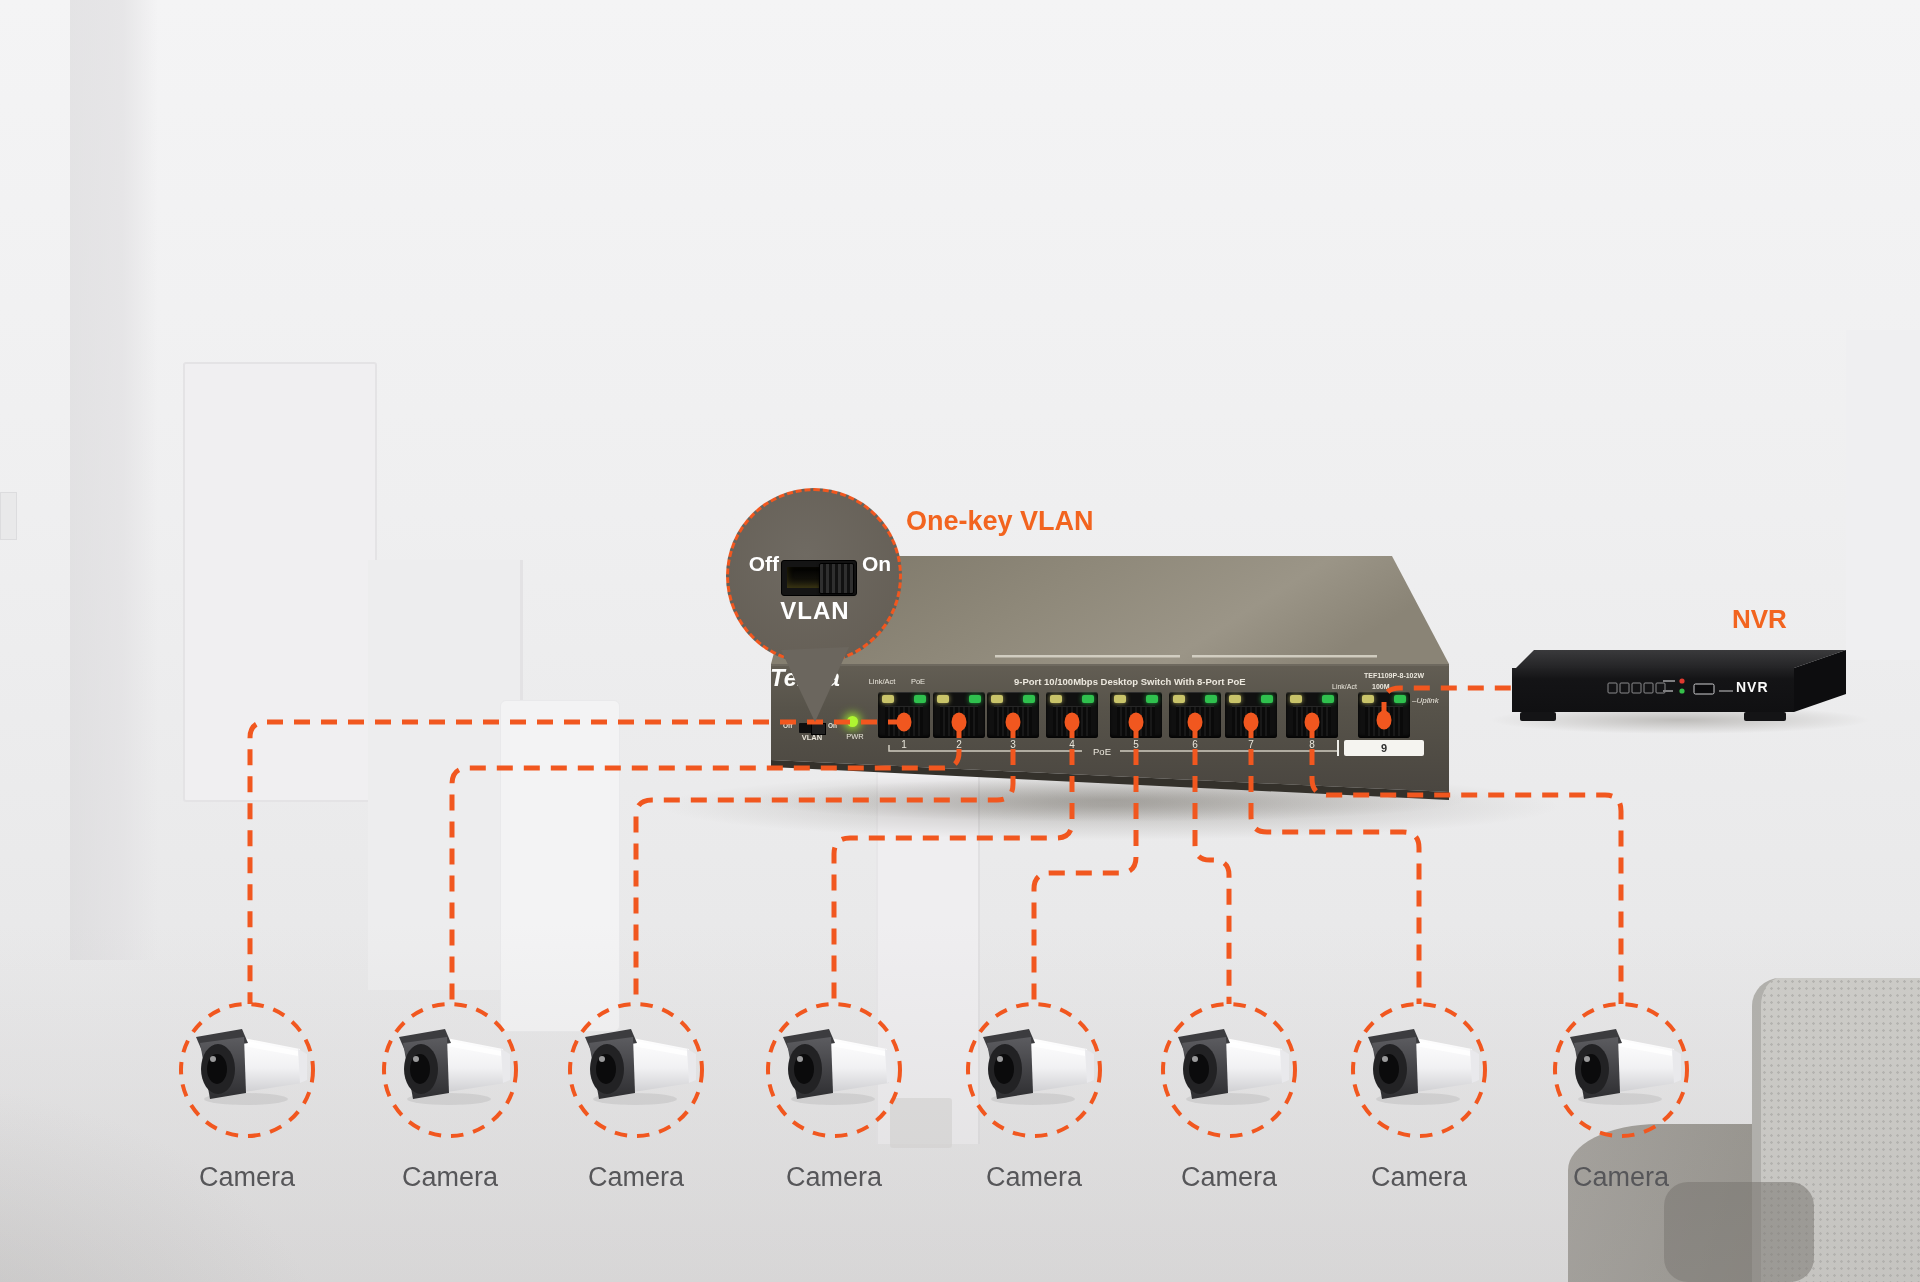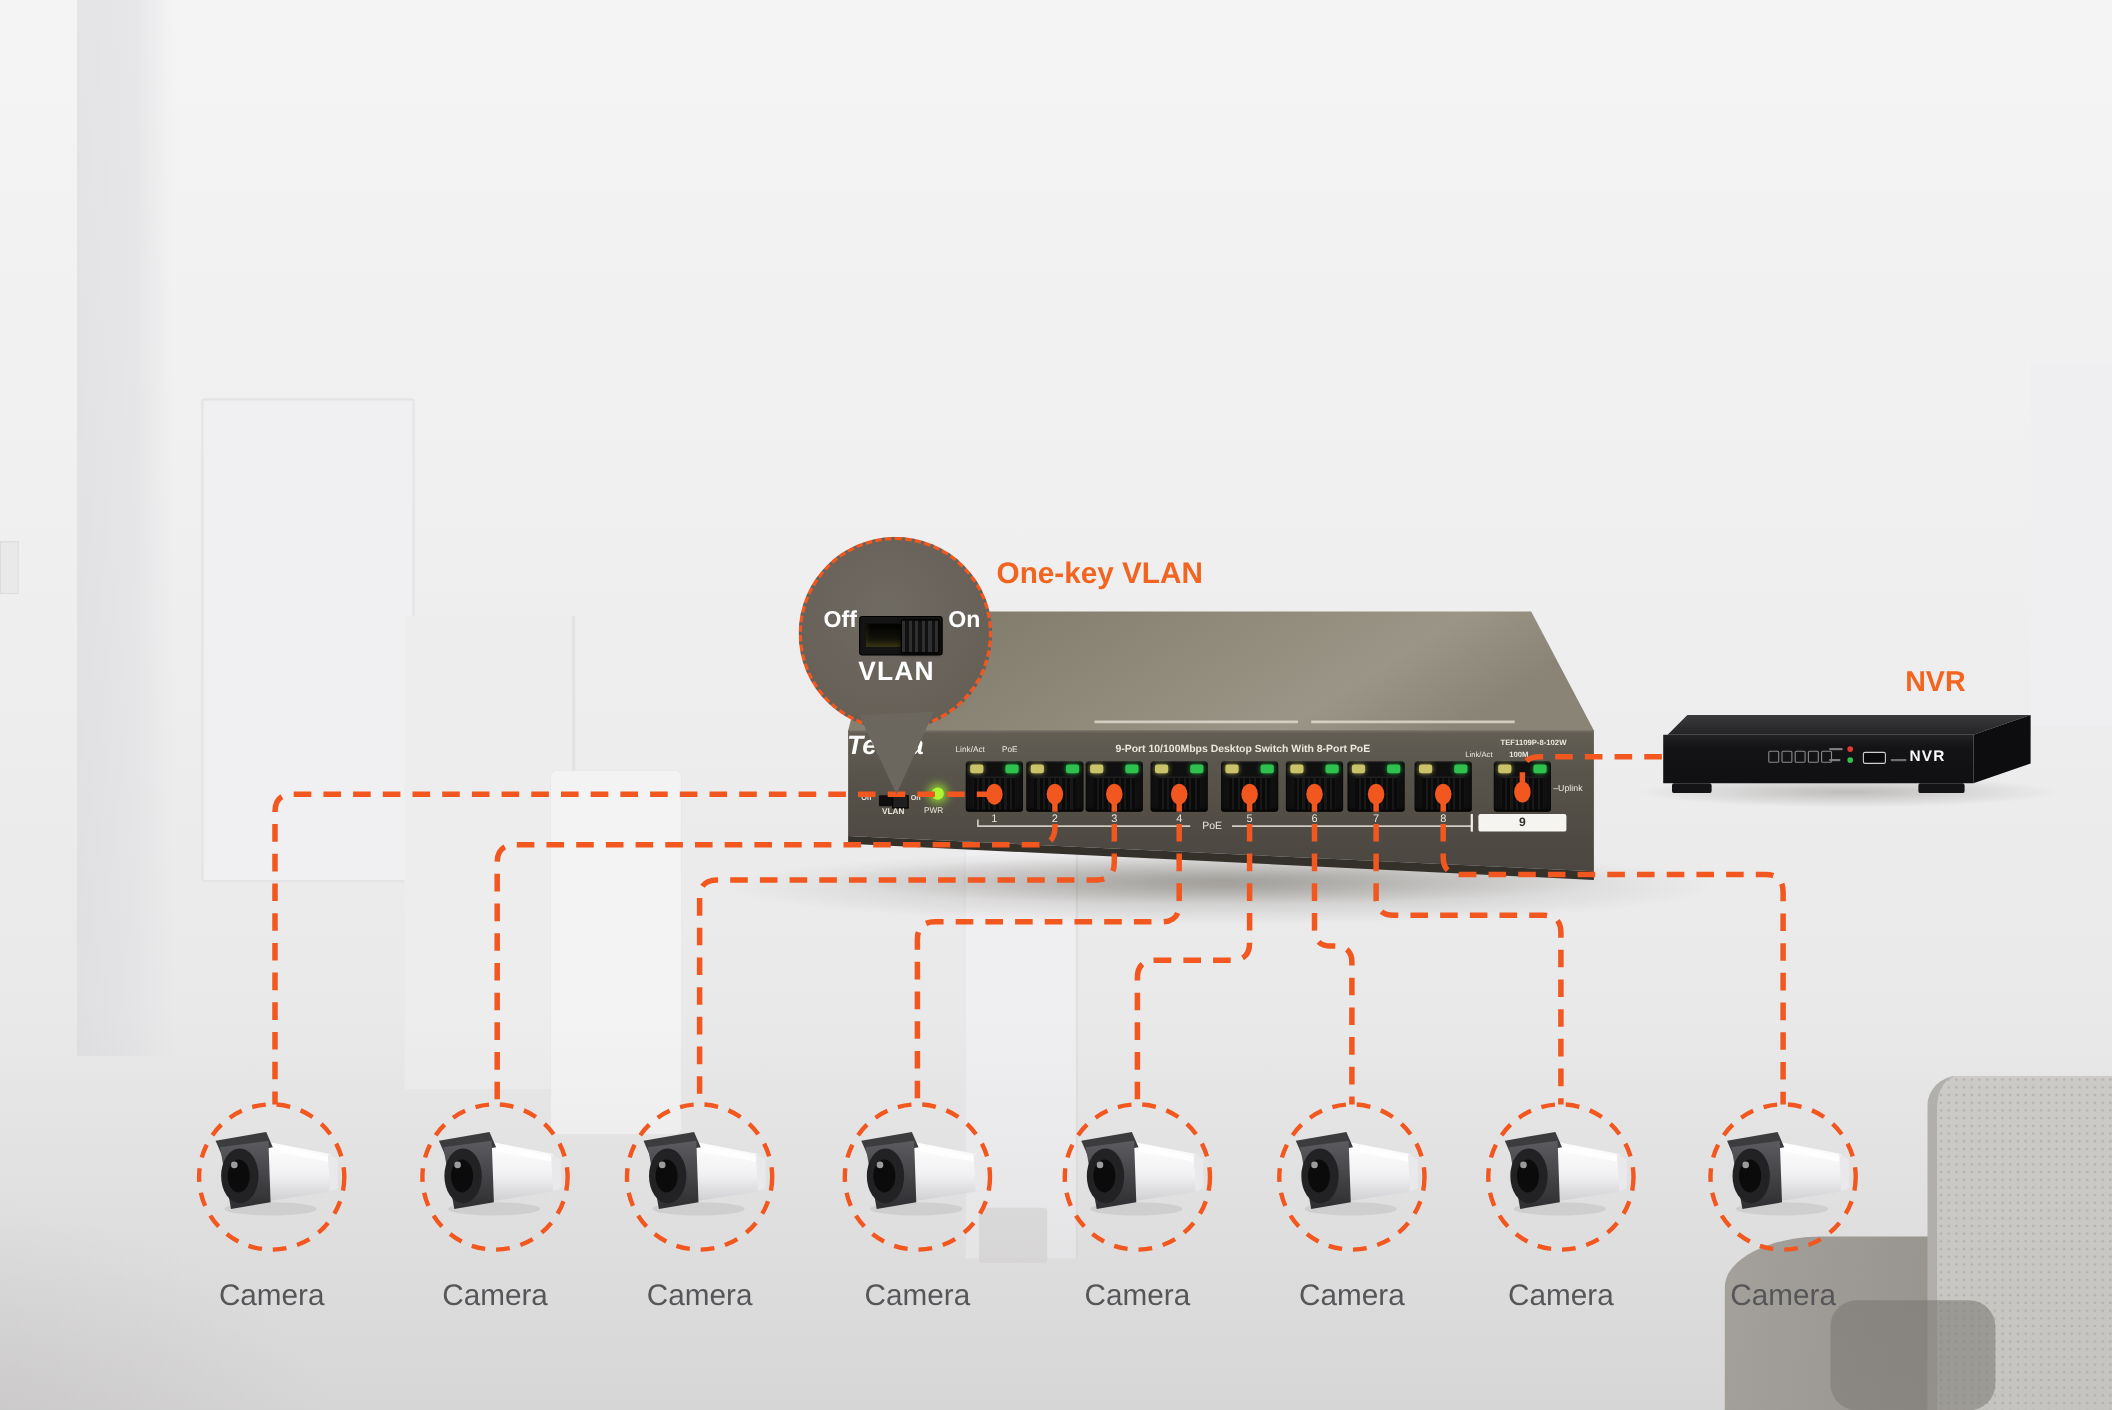--- a/index.html
+++ b/index.html
@@ -156,31 +156,31 @@
     </g>
   </svg>
 
   <div class="panel-label" style="left:770px;top:664px;font-size:24px;font-weight:bold;font-style:italic;color:#fdfdfb;">Tenda</div>
   <div class="panel-label" style="left:856px;top:677px;width:52px;text-align:center;font-size:7.5px;">Link/Act</div>
   <div class="panel-label" style="left:903px;top:677px;width:30px;text-align:center;font-size:7.5px;">PoE</div>
   <div class="panel-label" style="left:1014px;top:676px;width:210px;text-align:center;font-size:9.5px;font-weight:bold;">9-Port 10/100Mbps Desktop Switch With 8-Port PoE</div>
   <div class="panel-label" style="left:1354px;top:672px;width:70px;text-align:right;font-size:7px;font-weight:bold;">TEF1109P-8-102W</div>
   <div class="panel-label" style="left:1332px;top:683px;font-size:7px;">Link/Act</div>
   <div class="panel-label" style="left:1372px;top:683px;font-size:7px;font-weight:bold;">100M</div>
-  <div class="panel-label" style="left:1412px;top:712px;font-size:8px;">–Uplink</div>
+  <div class="panel-label" style="left:1412px;top:696px;font-size:8px;font-style:italic;">–Uplink</div>
   <div class="panel-label" style="left:1086px;top:746px;width:32px;text-align:center;font-size:9.5px;">PoE</div>
 
   <div class="micro" style="left:783px;top:722px;font-size:6.5px;font-weight:bold;">Off</div>
   <div id="micro-toggle" class="abs">
     <div class="mknob"></div>
   </div>
   <div class="micro" style="left:828px;top:722px;font-size:6.5px;font-weight:bold;">On</div>
   <div class="micro" style="left:794px;top:733px;width:36px;text-align:center;font-size:7.5px;font-weight:bold;">VLAN</div>
   <div id="pwr-led" class="abs"></div>
-  <div class="micro" style="left:840px;top:732px;width:30px;font-size:7.5px;">PWR</div>
+  <div class="micro" style="left:840px;top:732px;width:30px;text-align:center;font-size:7.5px;">PWR</div>
 
   <div id="ports-layer">
       <div class="port" style="left: 878px; top: 692px;">
         <div class="led l" style="background: rgb(201, 196, 105); box-shadow: rgba(201, 196, 105, 0.8) 0px 0px 5px;"></div>
         <div class="led r" style="background: rgb(47, 193, 78); box-shadow: rgba(47, 193, 78, 0.8) 0px 0px 5px;"></div>
         <div class="jack"></div>
       </div>
       <div class="port-num" style="left: 878px; top: 739px;">1</div>
       <div class="port" style="left: 933px; top: 692px;">
         <div class="led l" style="background: rgb(201, 196, 105); box-shadow: rgba(201, 196, 105, 0.8) 0px 0px 5px;"></div>

